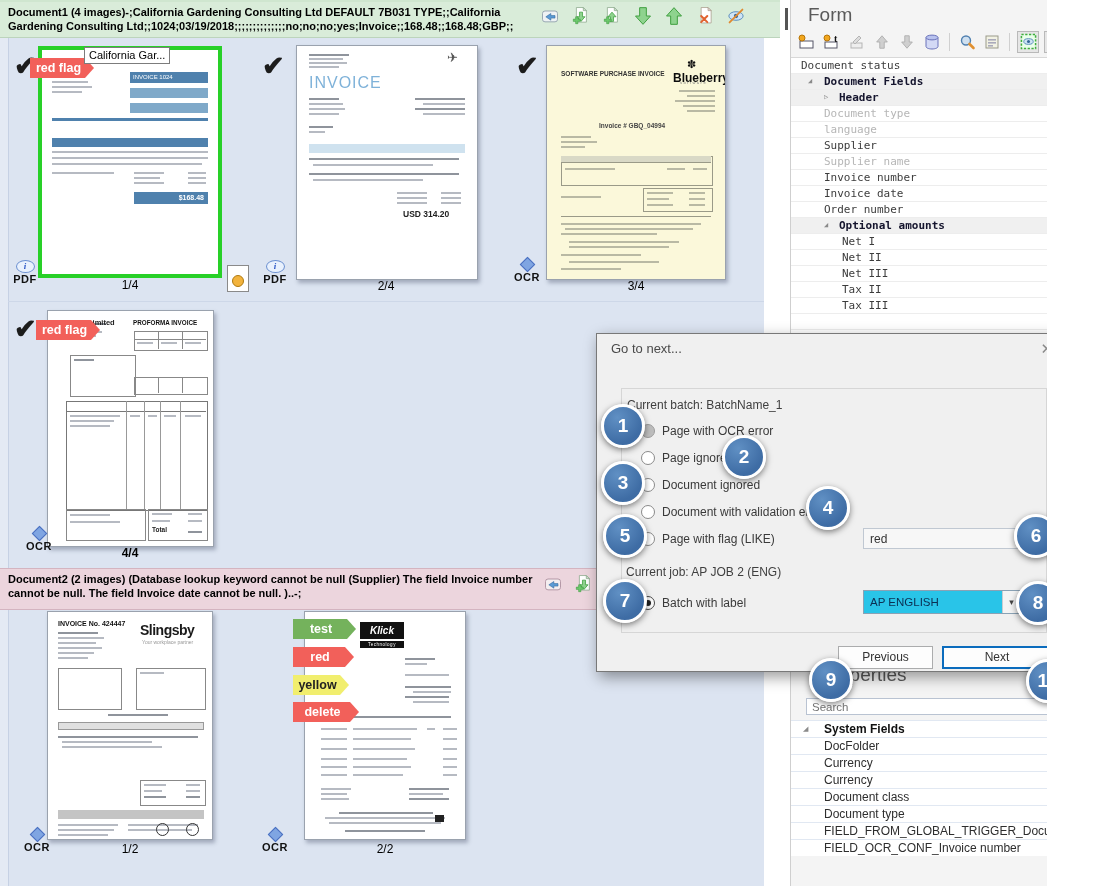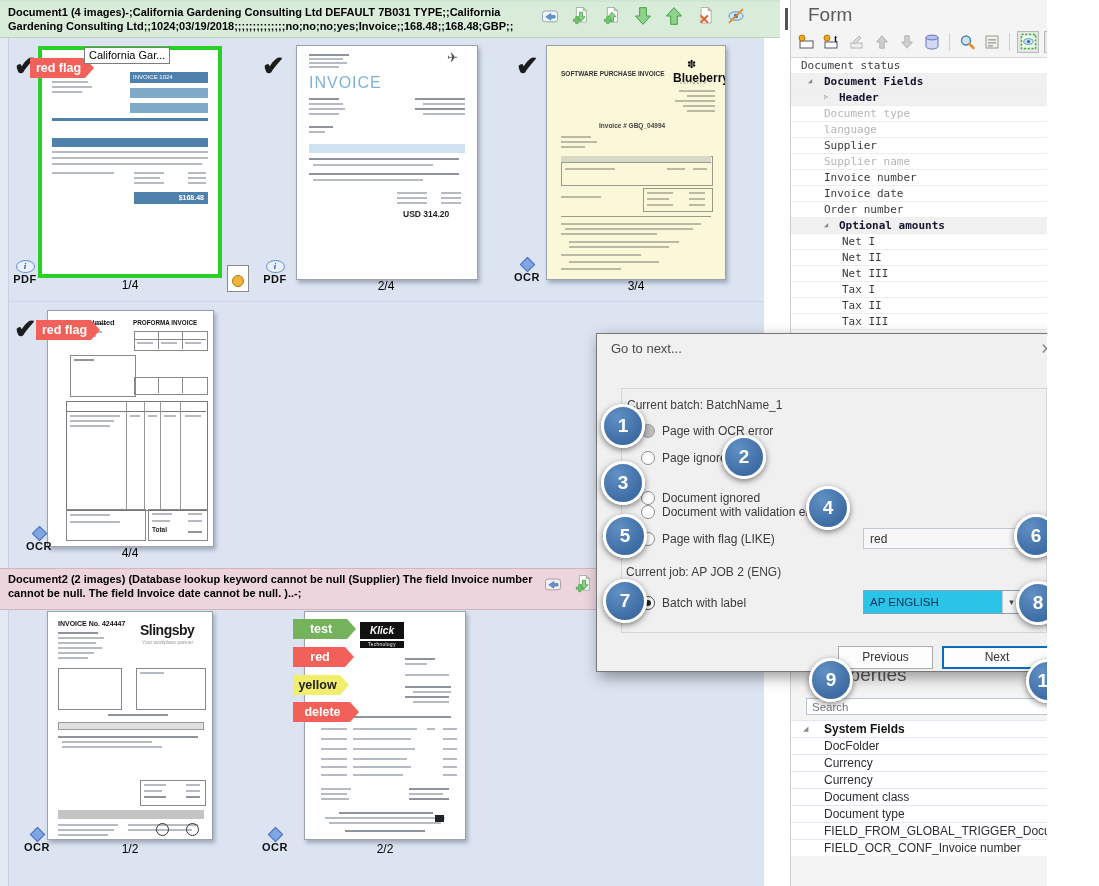--- a/index.html
+++ b/index.html
@@ -321,21 +321,21 @@
       <i style="left:140px;top:209px;width:14px;"></i>
     <span class="minitxt" style="left:104px;top:215px;font-size:6.5px;font-weight:bold;color:#222;">Total</span>
     <i class="d" style="left:140px;top:220px;width:14px;"></i>
   </div>
   <div class="check" style="left:14px;top:313px;">✔</div>
   <div class="flag c-red" style="left:36px;top:320px;width:64px;">red flag</div>
   <div class="ocr" style="left:20px;top:528px;">
     <span class="dia"></span>
       <span class="lbl">OCR</span>
   </div>
-  <div class="plabel" style="left:108px;top:546px;">4/4</div>
+  <div class="plabel" style="left:108px;top:546px;font-weight:bold;">4/4</div>
 
   <div class="band band-pink">
     <div class="band-text" style="width:540px;">Document2 (2 images) (Database lookup keyword cannot be null (Supplier) The field Invoice number cannot be null. The field Invoice date cannot be null. )..-;</div>
     <div class="band-icons" style="left:543px;top:5px;">
       <span class="tbi">
           <svg width="22" height="22" viewBox="0 0 24 24">
             <rect x="3" y="6" width="18" height="13" rx="3" fill="#f4eef0" stroke="#a88a9a"></rect>
             <path d="M7 13 l6-4 v2.5 h5 v3 h-5 v2.5 z" fill="#5b9bd5" stroke="#34699c" stroke-width="0.7"></path>
           </svg>
         </span>
@@ -598,24 +598,20 @@
         <div class="trow s-normal ind-3">
           <span class="exp"></span>
           <span class="tlabel">Net II</span>
         </div>
 
         <div class="trow s-normal ind-3">
           <span class="exp"></span>
           <span class="tlabel">Net III</span>
         </div>
 
-        <div class="trow s-normal ind-3">
-          <span class="exp"></span>
-          <span class="tlabel">Tax I</span>
-        </div>
 
         <div class="trow s-normal ind-3">
           <span class="exp"></span>
           <span class="tlabel">Tax II</span>
         </div>
 
         <div class="trow s-normal ind-3">
           <span class="exp"></span>
           <span class="tlabel">Tax III</span>
         </div>
@@ -703,21 +699,21 @@
         <div class="radiorow st-gray" style="top: 88px;">
           <span class="radio"></span>
           <span>Page with OCR error</span>
         </div>
 
         <div class="radiorow st-off" style="top: 115px;">
           <span class="radio"></span>
           <span>Page ignored</span>
         </div>
 
-        <div class="radiorow st-off" style="top: 142px; margin-top: 13px;">
+        <div class="radiorow st-off" style="top: 142px;">
           <span class="radio"></span>
           <span>Document ignored</span>
         </div>
 
         <div class="radiorow st-off" style="top: 169px;">
           <span class="radio"></span>
           <span>Document with validation errors</span>
         </div>
 
         <div class="radiorow st-off" style="top: 196px;">

